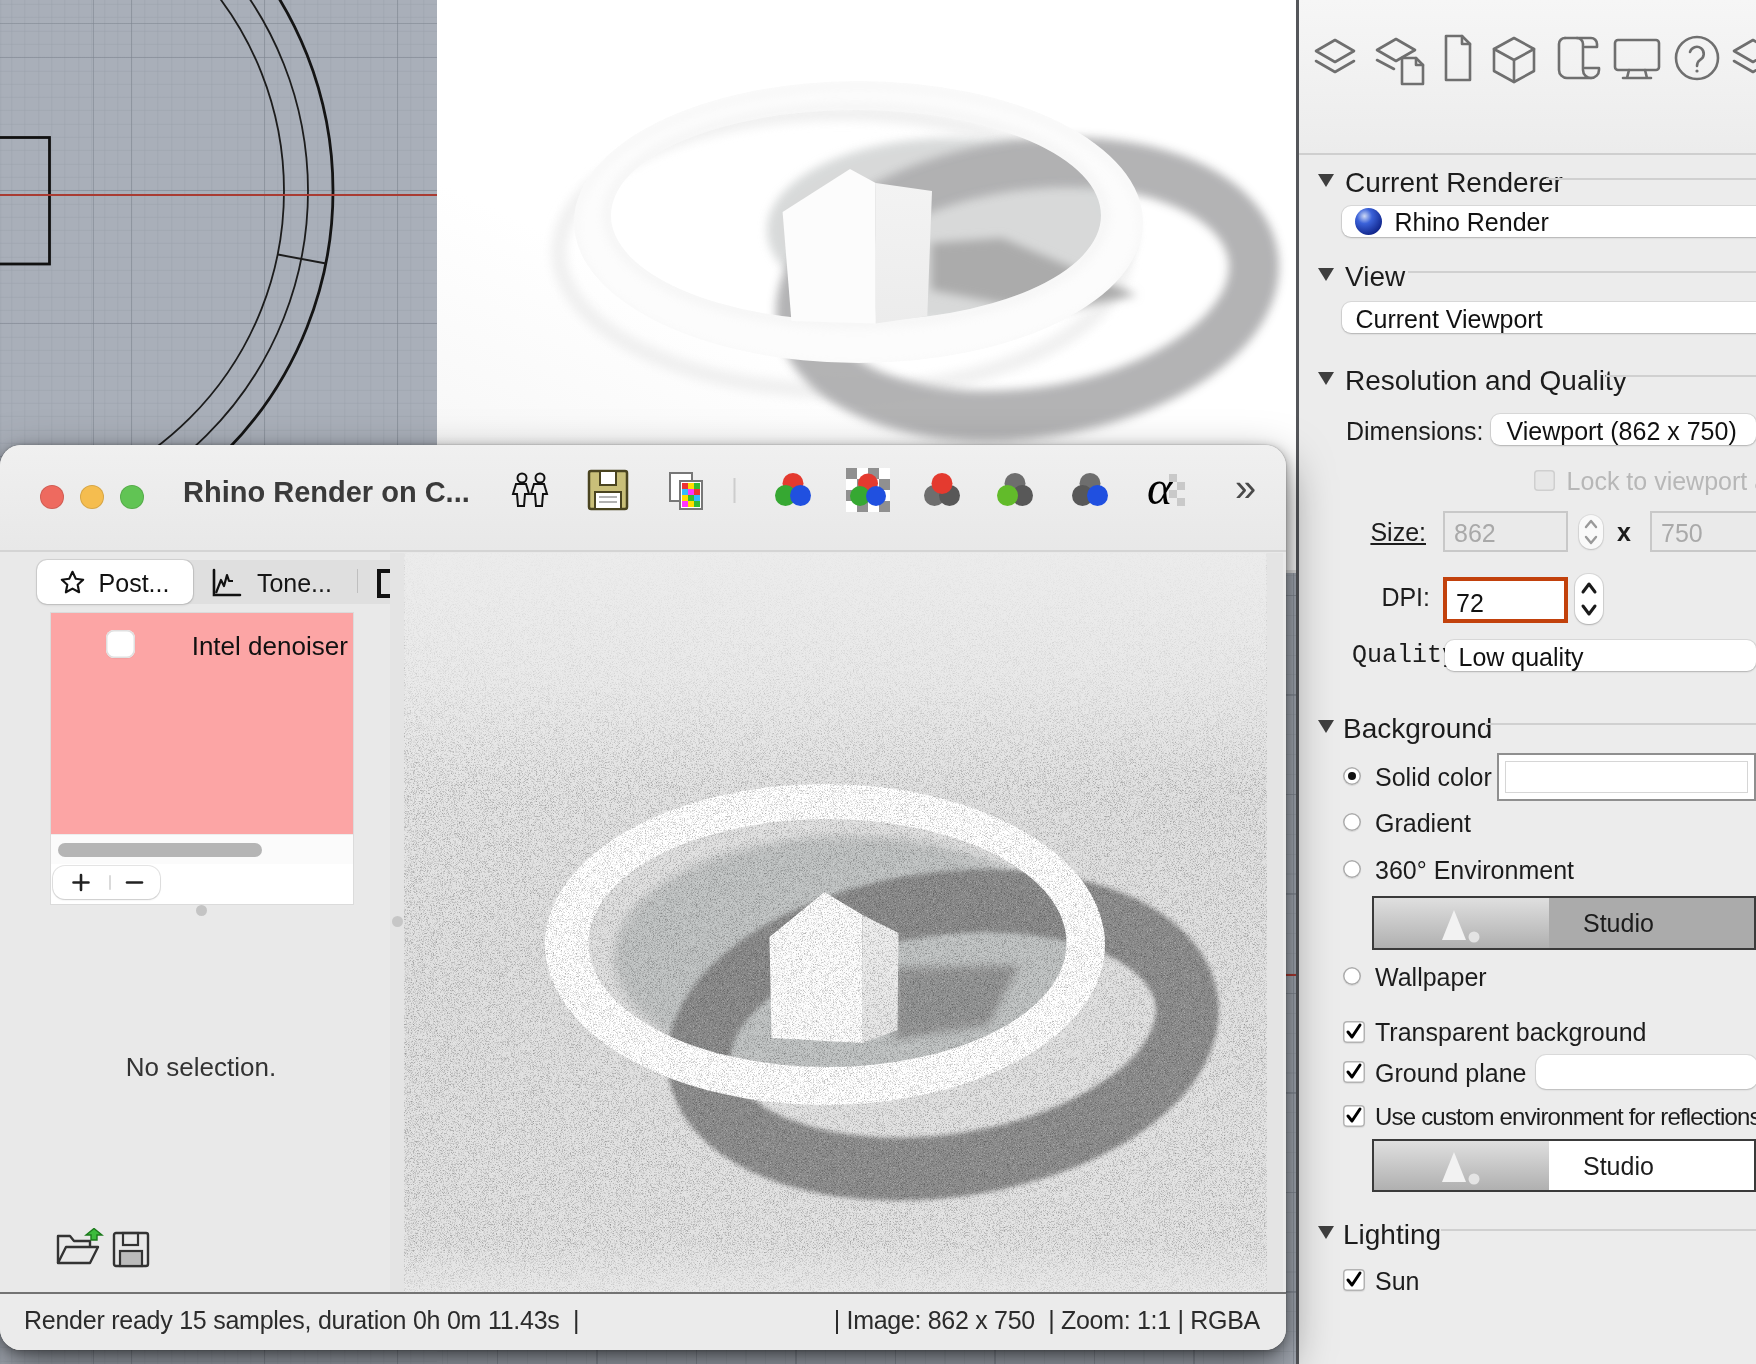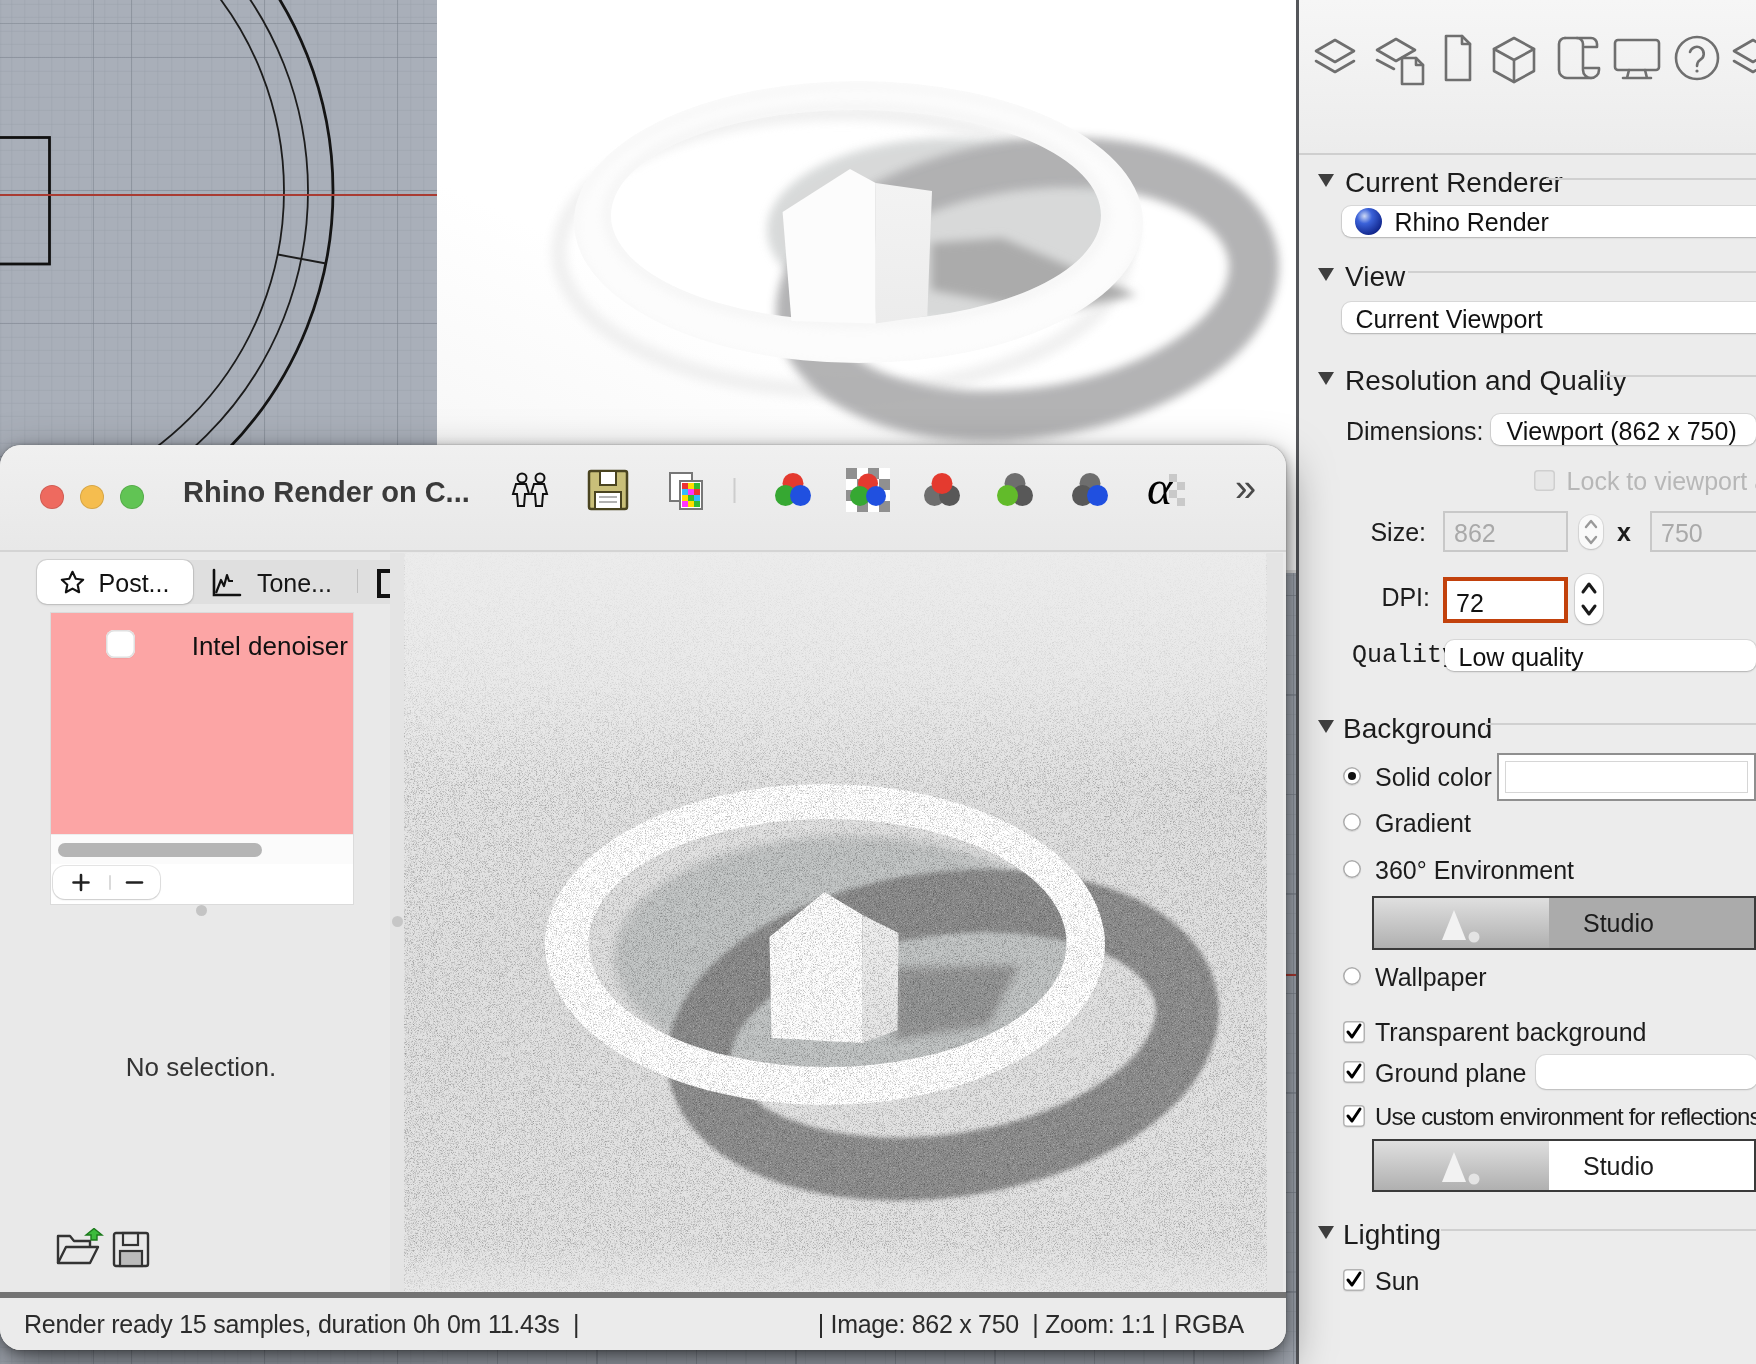--- a/index.html
+++ b/index.html
@@ -33,21 +33,21 @@
   .radio{position:absolute;width:18px;height:18px;border-radius:50%;background:#fff;box-shadow:inset 0 0 0 1.5px #ABABAB, 0 1px 1px rgba(0,0,0,.1);}
   .radio.sel:after{content:"";position:absolute;left:5px;top:5px;width:8px;height:8px;border-radius:50%;background:#111;}
   .chk{position:absolute;width:22px;height:22px;border-radius:4px;background:#fff;box-shadow:inset 0 0 0 1.5px #B3B3B3, 0 1px 1px rgba(0,0,0,.08);}
   .chk svg{position:absolute;left:1px;top:0px;}
   
   #win{left:0px;top:445px;width:1286px;height:905px;background:#E9E9E9;border-radius:21px;
        box-shadow:0 18px 45px rgba(0,0,0,.5),0 3px 12px rgba(0,0,0,.35),0 0 1.5px rgba(0,0,0,.4);}
   #titlebar{position:absolute;left:0;top:0;width:100%;height:107px;background:linear-gradient(#F0F0F0,#E8E8E8);
        border-radius:21px 21px 0 0;border-bottom:2px solid #D4D4D4;box-sizing:border-box;}
   .tl{position:absolute;top:485px;width:24px;height:24px;border-radius:50%;}
-  #statusbar{position:absolute;left:0;bottom:0;width:100%;height:58px;background:#EBEBEB;border-top:6px solid #737373;
+  #statusbar{position:absolute;left:0;bottom:0;width:100%;height:58px;background:#EBEBEB;border-top:2px solid #737373;
        border-radius:0 0 21px 21px;box-sizing:border-box;font-size:25px;color:#2b2b2b;}
 </style>
 </head>
 <body>
 
 <div class="abs grid" style="left:0;top:0;width:437px;height:1364px;background-position:131px 57px,131px 57px,11.3px 3.8px,11.3px 3.8px;"></div>
 <svg class="abs" style="left:0;top:0;" width="437" height="450" viewBox="0 0 437 450">
   <circle cx="-37" cy="191" r="321" fill="none" stroke="#1c1c1c" stroke-width="1.8"></circle>
   <circle cx="-37" cy="191" r="345" fill="none" stroke="#1c1c1c" stroke-width="1.8"></circle>
   <circle cx="-37" cy="191" r="370" fill="none" stroke="#141414" stroke-width="2.8"></circle>
@@ -185,21 +185,21 @@
 
   <div class="tri" style="left:1317.6px;top:371.5px;"></div>
   <div class="hdrRow" style="left:1345px;top:364.5px;">Resolution and Quality</div>
   <div class="rule" style="left:1606px;top:375px;width:150px;"></div>
   <div class="lbl" style="left:1346px;top:417px;width:130px;text-align:right;">Dimensions:</div>
   <div class="dd" style="left:1491px;top:414px;width:265px;height:31px;"></div>
   <div class="ddt" style="left:1506.5px;top:417px;">Viewport (862 x 750)</div>
   <div class="abs" style="left:1534px;top:469.6px;width:21px;height:21px;border-radius:4px;background:#E7E7E7;box-shadow:inset 0 0 0 1.5px #CFCFCF;"></div>
   <div class="lbl" style="left:1566.6px;top:467px;color:#B7B7B7;">Lock to viewport aspect ratio</div>
 
-  <div class="lbl" style="left:1346px;top:518px;width:80px;text-align:right;">Size:</div>
+  <div class="lbl" style="left:1346px;top:518px;width:80px;text-align:right;text-decoration:underline;">Size:</div>
   <div class="abs" style="left:1443px;top:511px;width:125px;height:41px;background:#EAEAEA;border:2px solid #C8C8C8;box-sizing:border-box;font-size:25px;color:#A9A9A9;padding:6px 0 0 9px;">862</div>
   <div class="abs" style="left:1579px;top:515px;width:24px;height:34px;background:#F9F9F9;border-radius:12px;box-shadow:0 0 0 1px rgba(0,0,0,.06),0 1px 2px rgba(0,0,0,.15);">
     <svg width="24" height="34" viewBox="0 0 24 34" fill="none" stroke="#999" stroke-width="2.4" stroke-linecap="round" stroke-linejoin="round">
         <path d="M7,12 L12,6 L17,12"></path>
         <path d="M7,22 L12,28 L17,22"></path>
       </svg>
   </div>
   <div class="lbl" style="left:1617px;top:518px;font-weight:600;">x</div>
   <div class="abs" style="left:1650px;top:511px;width:110px;height:41px;background:#EAEAEA;border:2px solid #C8C8C8;box-sizing:border-box;font-size:25px;color:#A9A9A9;padding:6px 0 0 9px;">750</div>
 
@@ -481,15 +481,15 @@
         <stop offset="0" stop-color="#EDEDED" stop-opacity=".55"></stop>
           <stop offset="1" stop-color="#EDEDED" stop-opacity="0"></stop>
       </linearGradient>
       <rect x="14.5" y="690" width="862" height="49" fill="url(#fadeBot)"></rect>
     </svg>
   </div>
 
   <div class="abs" style="left:391.5px;top:470.5px;width:11px;height:11px;border-radius:50%;background:#C6C6C6;"></div>
   <div id="statusbar">
     <div class="abs" style="left:24px;top:12px;"><span style="letter-spacing:-0.25px;">Render ready 15 samples, duration 0h 0m 11.43s&nbsp;&nbsp;|</span></div>
-    <div class="abs" style="right:42px;top:12px;"><span style="letter-spacing:-0.3px;">| Image: 862 x 750&nbsp; | Zoom: 1:1&nbsp;| RGBA</span></div>
+    <div class="abs" style="right:26px;top:12px;"><span style="letter-spacing:-0.3px;">| Image: 862 x 750&nbsp; | Zoom: 1:1&nbsp;| RGBA</span></div>
   </div>
 </div>
 
 </body></html>

